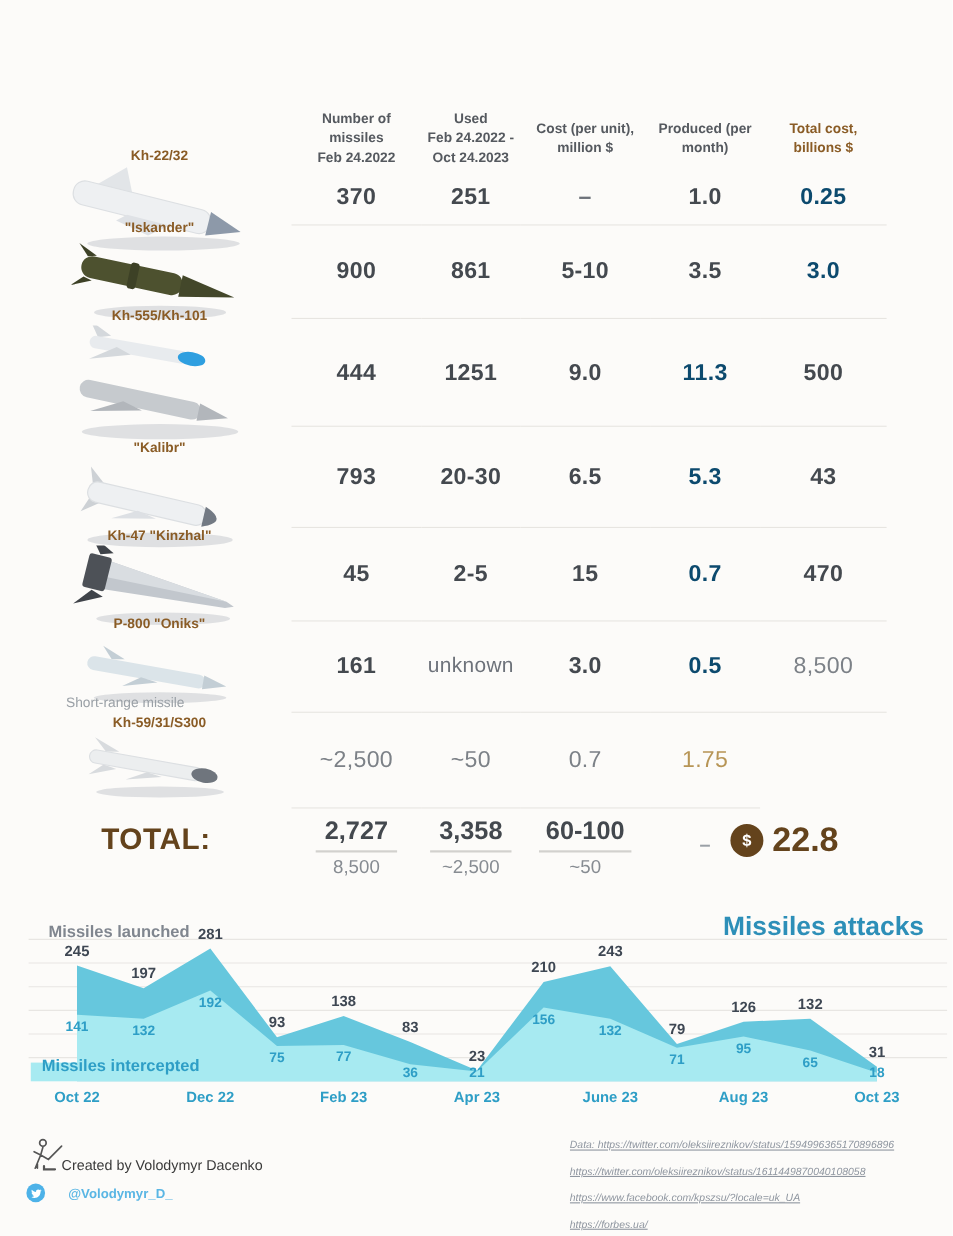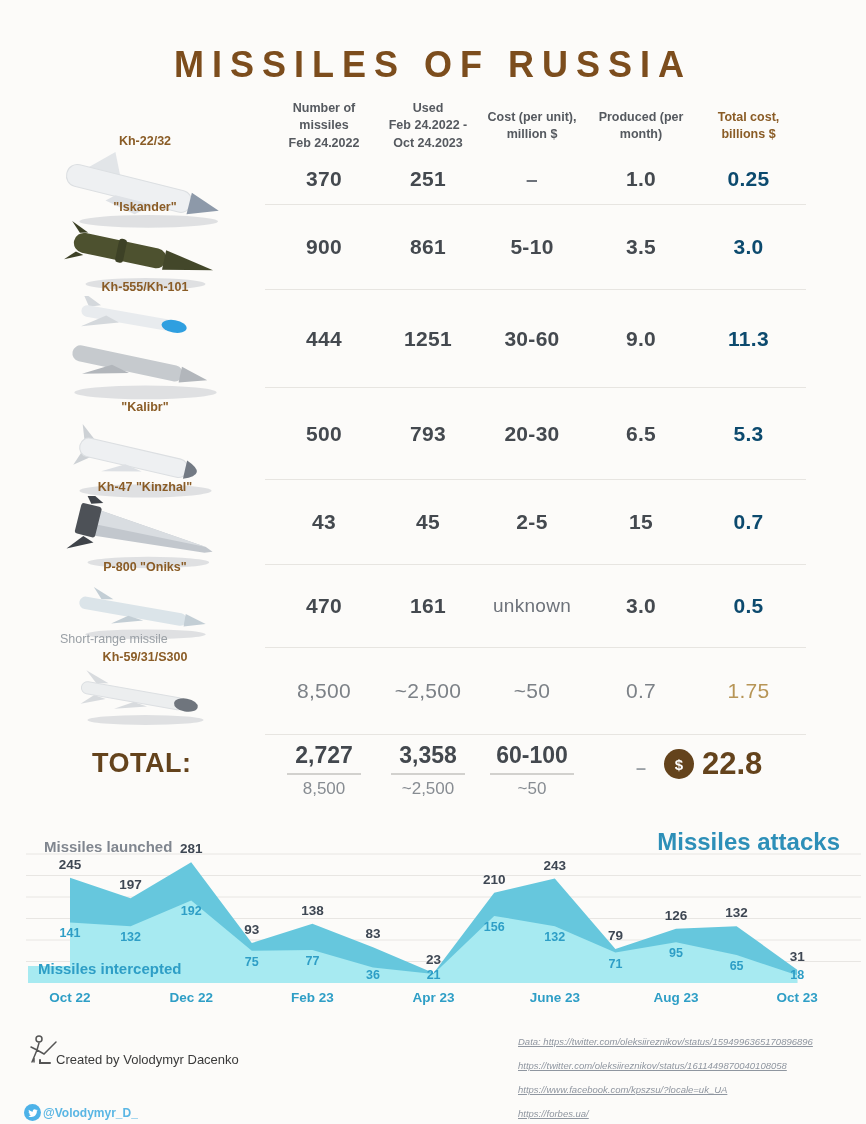--- a/index.html
+++ b/index.html
@@ -39,34 +39,33 @@
   .grand{position:absolute;left:664px;top:746px;display:flex;align-items:center;gap:8px;}
   .coin{width:30px;height:30px;border-radius:50%;background:#64431c;color:#fff;
         display:flex;align-items:center;justify-content:center;font-size:15px;font-weight:800;}
   .grand-val{font-size:31px;font-weight:800;color:#64431c;}
   
   .chart{position:absolute;top:818px;left:0;width:866px;height:200px;}
   .chart svg{display:block;}
   
   .created{position:absolute;left:56px;top:1052px;font-size:13px;color:#3a3a3a;}
   .creator-logo{position:absolute;left:26px;top:1034px;}
-  .twitter-row{position:absolute;left:24px;top:1076px;display:flex;align-items:center;gap:2px;margin-top:28px;}
+  .twitter-row{position:absolute;left:24px;top:1076px;display:flex;align-items:center;gap:21px;}
   .tw-circle{width:17px;height:17px;border-radius:50%;background:#4db2e8;display:flex;
              align-items:center;justify-content:center;}
   .tw-handle{font-size:12px;font-weight:700;color:#5ab6e4;}
   .sources{position:absolute;left:518px;top:1036px;width:345px;}
   .src-line{font-size:9.5px;font-style:italic;text-decoration:underline;color:#8f96a0;
             margin-bottom:13px;white-space:nowrap;overflow:hidden;}
 </style>
 </head>
 <body>
 
 <div id="page">
 
-  <div class="title">MISSILES OF RUSSIA</div>
 
   <div class="thead">
     <div class="hcell">
       <div>Number of</div>
       <div>missiles</div>
       <div>Feb 24.2022</div>
     </div>
     <div class="hcell">
       <div>Used</div>
       <div>Feb 24.2022 -</div>
@@ -94,21 +93,20 @@
     <div class="cell rb gold">0.25</div>
 
     <div class="cell rb">900</div>
     <div class="cell rb">861</div>
     <div class="cell rb">5-10</div>
     <div class="cell rb">3.5</div>
     <div class="cell rb gold">3.0</div>
 
     <div class="cell rb">444</div>
     <div class="cell rb">1251</div>
-    <div class="cell rb">30-60</div>
     <div class="cell rb">9.0</div>
     <div class="cell rb gold">11.3</div>
 
     <div class="cell rb">500</div>
     <div class="cell rb">793</div>
     <div class="cell rb">20-30</div>
     <div class="cell rb">6.5</div>
     <div class="cell rb gold">5.3</div>
 
     <div class="cell rb">43</div>

